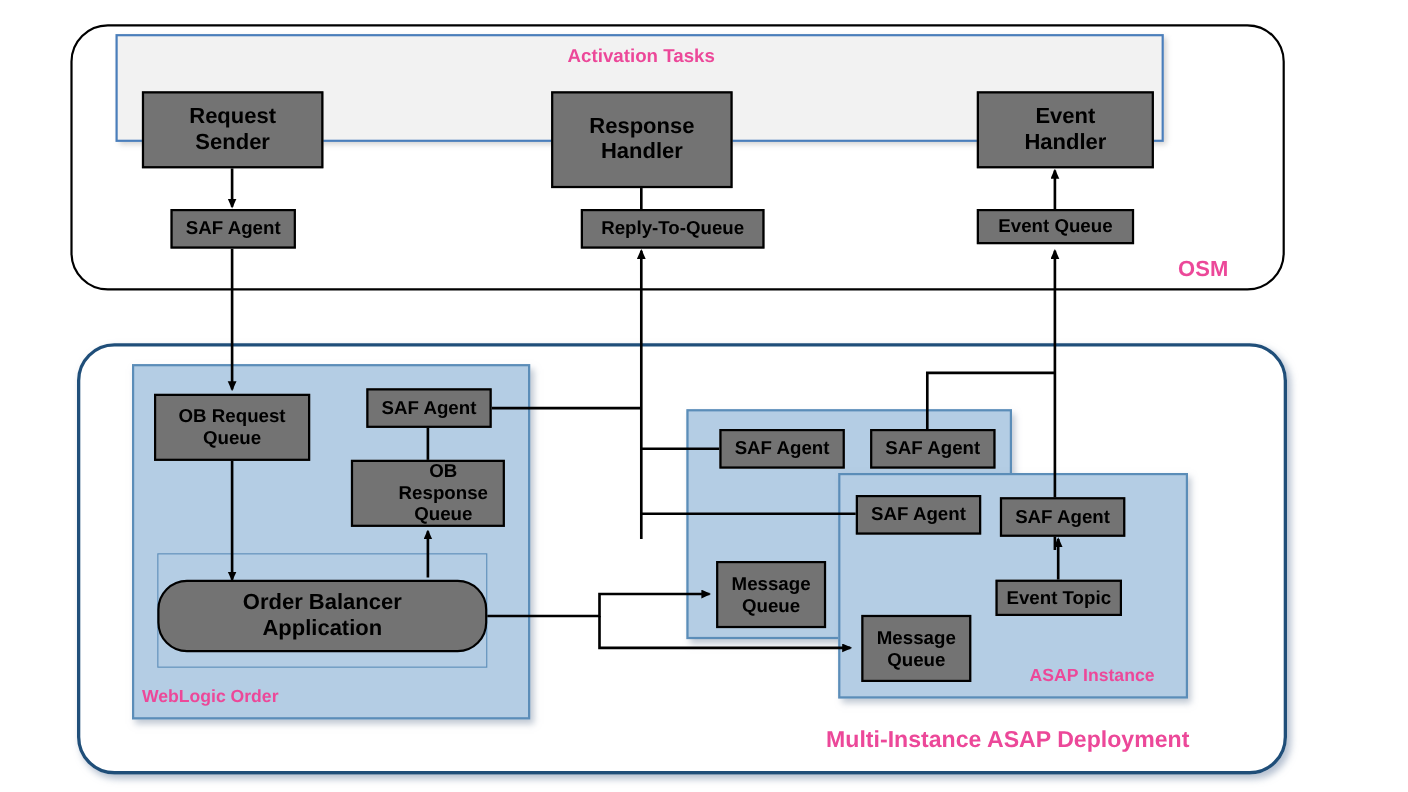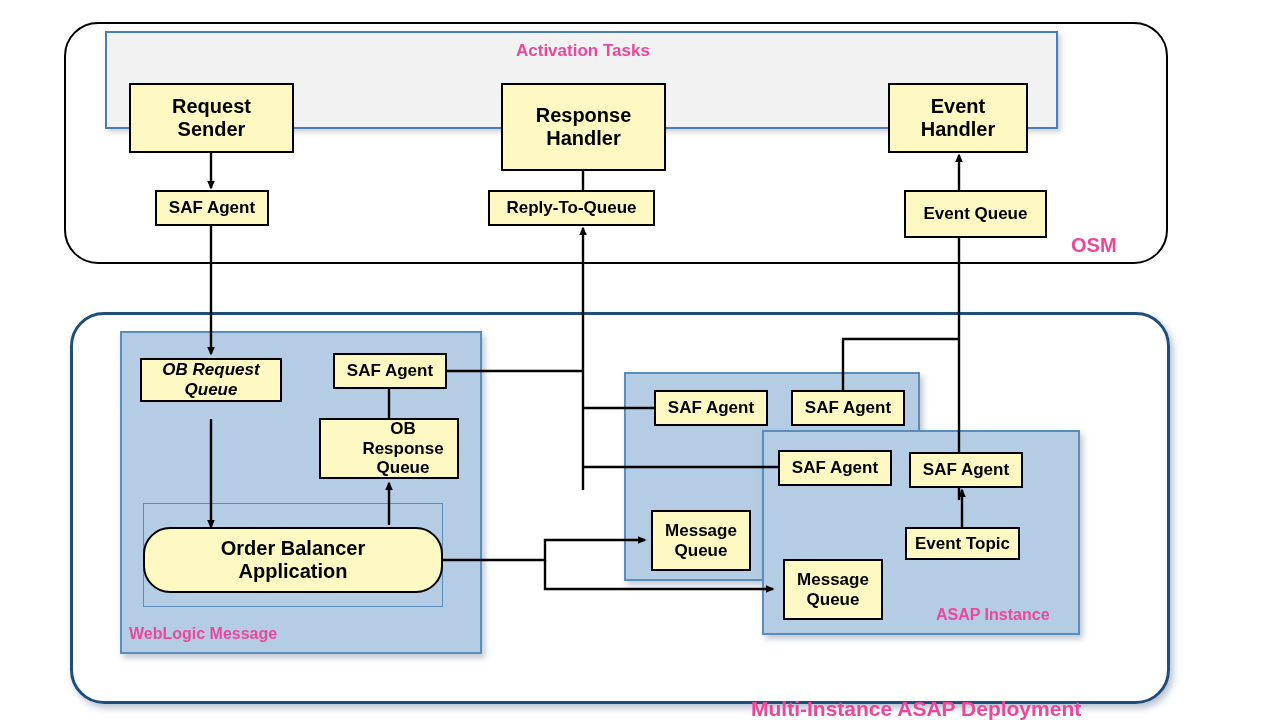--- a/index.html
+++ b/index.html
@@ -47,21 +47,21 @@
   .inner-plain{
     position:absolute;
     background:transparent;
     border:1.6px solid #5b8db8;
     box-sizing:border-box;
   }
 
   
   .node{
     position:absolute;
-    background:#fef9c3;
+    background:#737373;
     border:2.5px solid #000000;
     box-sizing:border-box;
     display:flex;
     align-items:center;
     justify-content:center;
     text-align:center;
     font-weight:bold;
     color:#000000;
     line-height:1.15;
     white-space:pre-line;
@@ -86,24 +86,24 @@
 <body>
 
 <div id="stage">
 
   <div class="round-box osm" style="left:64px;top:22px;width:1104px;height:242px;"></div>
 
   <div class="act-band" style="left:105px;top:31px;width:953px;height:98px;"></div>
   <div class="lbl act-t" style="left:516px;top:41px;">Activation Tasks</div>
 
   <div class="round-box asapdeploy" style="left:70px;top:312px;width:1100px;height:392px;"></div>
-  <div class="lbl deploy-t" style="left:751px;top:661px;margin-top:36px;">Multi-Instance ASAP Deployment</div>
+  <div class="lbl deploy-t" style="left:751px;top:661px;">Multi-Instance ASAP Deployment</div>
 
   <div class="blue-box" style="left:120px;top:331px;width:362px;height:323px;"></div>
-  <div class="lbl weblogic-t" style="left:129px;top:625px;">WebLogic Message</div>
+  <div class="lbl weblogic-t" style="left:129px;top:625px;">WebLogic Order</div>
 
   <div class="inner-plain" style="left:143px;top:503px;width:300px;height:104px;"></div>
 
   <div class="blue-box" style="left:624px;top:372px;width:296px;height:209px;"></div>
 
   <div class="blue-box" style="left:762px;top:430px;width:318px;height:205px;"></div>
   <div class="lbl asap-t" style="left:936px;top:606px;">ASAP Instance</div>
 
   <svg class="svgwrap" viewBox="0 0 1280 720" xmlns="http://www.w3.org/2000/svg">
     <defs>
@@ -145,32 +145,32 @@
       <line x1="962" y1="527" x2="962" y2="490" marker-end="url(#arw)"></line>
     </g>
   </svg>
 
   <div class="node big" style="left:129px;top:83px;width:165px;height:70px;">Request
 Sender</div>
 
   <div class="node big" style="left:501px;top:83px;width:165px;height:88px;">Response
 Handler</div>
 
-  <div class="node big" style="left:888px;top:83px;width:140px;height:70px;">Event
+  <div class="node big" style="left:888px;top:83px;width:161px;height:70px;">Event
 Handler</div>
 
   <div class="node mid" style="left:155px;top:190px;width:114px;height:36px;">SAF Agent</div>
 
-  <div class="node mid" style="left:488px;top:190px;width:167px;height:36px;text-align:right;">Reply-To-Queue</div>
+  <div class="node mid" style="left:528px;top:190px;width:167px;height:36px;text-align:right;">Reply-To-Queue</div>
 
-  <div class="node mid" style="left:888px;top:190px;width:143px;height:48px;margin-left:16px;">Event Queue</div>
+  <div class="node mid" style="left:888px;top:190px;width:143px;height:32px;">Event Queue</div>
 
   <div class="lbl osm-t" style="left:1071px;top:222px;">OSM</div>
 
-  <div class="node mid" style="left:140px;top:358px;width:142px;height:44px;font-style:italic;">OB Request
+  <div class="node mid" style="left:140px;top:358px;width:142px;height:61px;">OB Request
 Queue</div>
 
   <div class="node mid" style="left:333px;top:353px;width:114px;height:36px;">SAF Agent</div>
 
   <div class="node mid" style="left:319px;top:418px;width:140px;height:61px;padding-left:28px;">OB Response
 Queue</div>
 
   <div class="node big" style="left:143px;top:527px;width:300px;height:66px;border-radius:27px;">Order Balancer
 Application</div>
 

